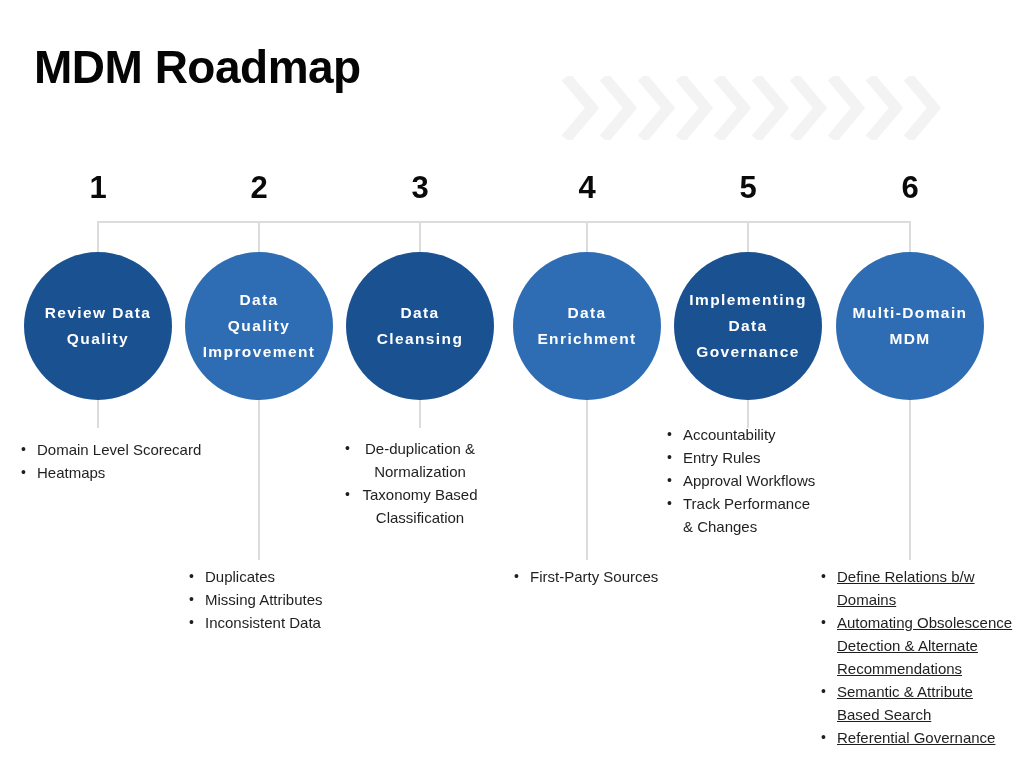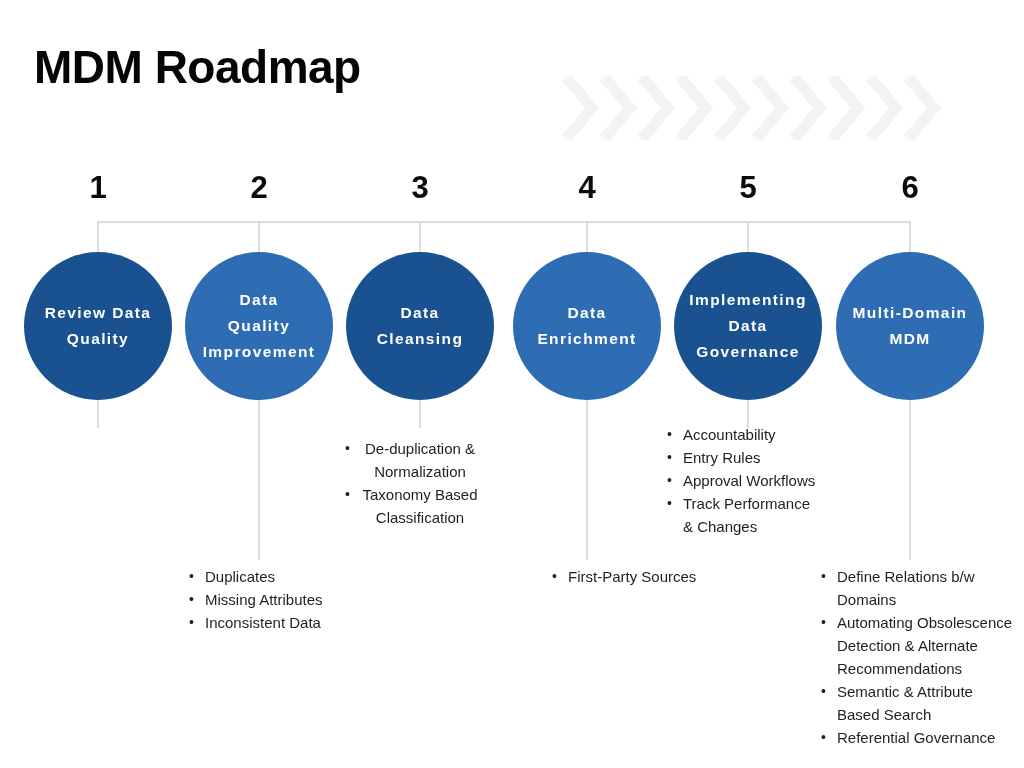--- a/index.html
+++ b/index.html
@@ -72,23 +72,23 @@
     font-size: 15px; line-height: 23px; color: #1f1f1f;
   }
   .bullets li { position: relative; padding-left: 17px; }
   .bullets li::before {
     content: "\2022"; position: absolute; left: 1px; top: 0;
     font-size: 14px;
   }
   .b1 { left: 20px;  top: 438px; width: 210px; }
   .b2 { left: 188px; top: 565px; width: 155px; }
   .b3 { left: 344px; top: 437px; width: 135px; text-align: center; }
-  .b4 { left: 551px; top: 565px; width: 170px; }
+  .b4 { left: 513px; top: 565px; width: 170px; }
   .b5 { left: 666px; top: 423px; width: 158px; }
-  .b6 { left: 820px; top: 565px; width: 196px; }
+  .b6 { left: 820px; top: 565px; width: 196px; text-decoration: underline; }
 </style>
 </head>
 <body>
 
 <div class="canvas">
 
   <h1 class="title">MDM Roadmap</h1>
 
   <svg class="chevrons" width="404" height="64" viewBox="0 0 404 64" aria-hidden="true">
     <g fill="none" stroke="#f3f3f3" stroke-width="11">
@@ -107,20 +107,24 @@
 
   <div class="timeline-line"></div>
 
   <div class="num s1">1</div>
   <div class="tick s1"></div>
   <div class="drop s1"></div>
   <div class="circle dark s1">
     <span>Review Data
 Quality</span>
   </div>
+  <ul class="bullets b1">
+    <li>Domain Level Scorecard</li>
+    <li>Heatmaps</li>
+  </ul>
 
   <div class="num s2">2</div>
   <div class="tick s2"></div>
   <div class="drop s2"></div>
   <div class="circle light s2">
     <span>Data
 Quality
 Improvement</span>
   </div>
   <ul class="bullets b2">

